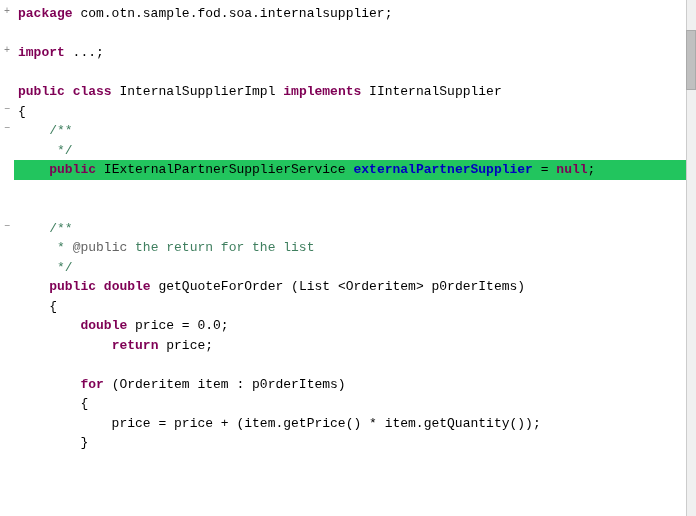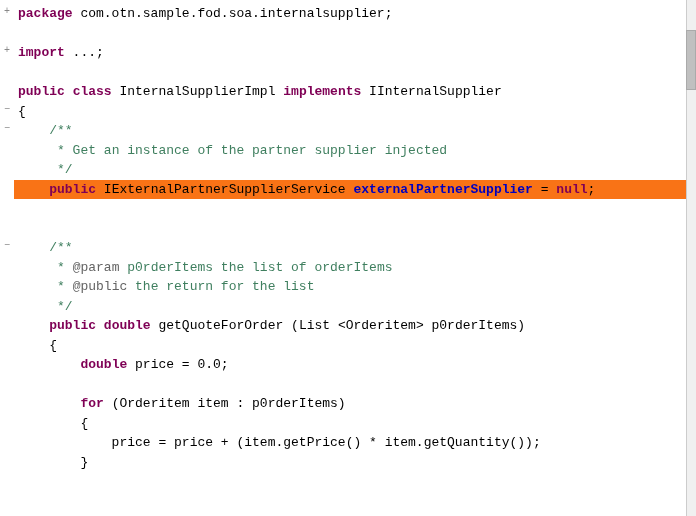--- a/index.html
+++ b/index.html
@@ -39,21 +39,21 @@
       cursor: pointer;
       user-select: none;
     }
     .line-content {
       flex: 1;
       padding-left: 4px;
       white-space: pre;
       padding-right: 24px;
     }
     .highlighted-line .line-content {
-      background: #f97316;
+      background: #22c55e;
       display: block;
       width: 100%;
     }
     
     .kw { color: #7f0055; font-weight: bold; }
     .cm { color: #3f7f5f; }
     .ann { color: #646464; }
     .field { color: #0000c0; font-weight: bold; }
 
     .scrollbar-v {
@@ -109,24 +109,20 @@
     <div class="line">
       <div class="fold-icon">−</div>
       <div class="line-content">{</div>
     </div>
 
     <div class="line">
       <div class="fold-icon">−</div>
       <div class="line-content">    <span class="cm">/**</span></div>
     </div>
 
-    <div class="line">
-      <div class="fold-icon"></div>
-      <div class="line-content">    <span class="cm"> * Get an instance of the partner supplier injected</span></div>
-    </div>
 
     <div class="line">
       <div class="fold-icon"></div>
       <div class="line-content">    <span class="cm"> */</span></div>
     </div>
 
     <div class="line highlighted-line">
       <div class="fold-icon"></div>
       <div class="line-content">    <span class="kw">public</span> IExternalPartnerSupplierService <span class="field">externalPartnerSupplier</span> = <span class="kw">null</span>;</div>
     </div>
@@ -140,24 +136,20 @@
       <div class="fold-icon"></div>
       <div class="line-content"> </div>
     </div>
 
     <div class="line">
       <div class="fold-icon">−</div>
       <div class="line-content">    <span class="cm">/**</span></div>
     </div>
 
 
-    <div class="line">
-      <div class="fold-icon"></div>
-      <div class="line-content">    <span class="cm"> * </span><span class="ann">@param</span><span class="cm"> p0rderItems the list of orderItems</span></div>
-    </div>
 
     <div class="line">
       <div class="fold-icon"></div>
       <div class="line-content">    <span class="cm"> * </span><span class="ann">@public</span><span class="cm"> the return for the list</span></div>
     </div>
 
     <div class="line">
       <div class="fold-icon"></div>
       <div class="line-content">    <span class="cm"> */</span></div>
     </div>
@@ -171,20 +163,24 @@
       <div class="fold-icon"></div>
       <div class="line-content">    {</div>
     </div>
 
     <div class="line">
       <div class="fold-icon"></div>
       <div class="line-content">        <span class="kw">double</span> price = 0.0;</div>
     </div>
 
 
+    <div class="line">
+      <div class="fold-icon"></div>
+      <div class="line-content">            <span class="kw">return</span> price;</div>
+    </div>
 
     <div class="line">
       <div class="fold-icon"></div>
       <div class="line-content"> </div>
     </div>
 
     <div class="line">
       <div class="fold-icon"></div>
       <div class="line-content">        <span class="kw">for</span> (Orderitem item : p0rderItems)</div>
     </div>

